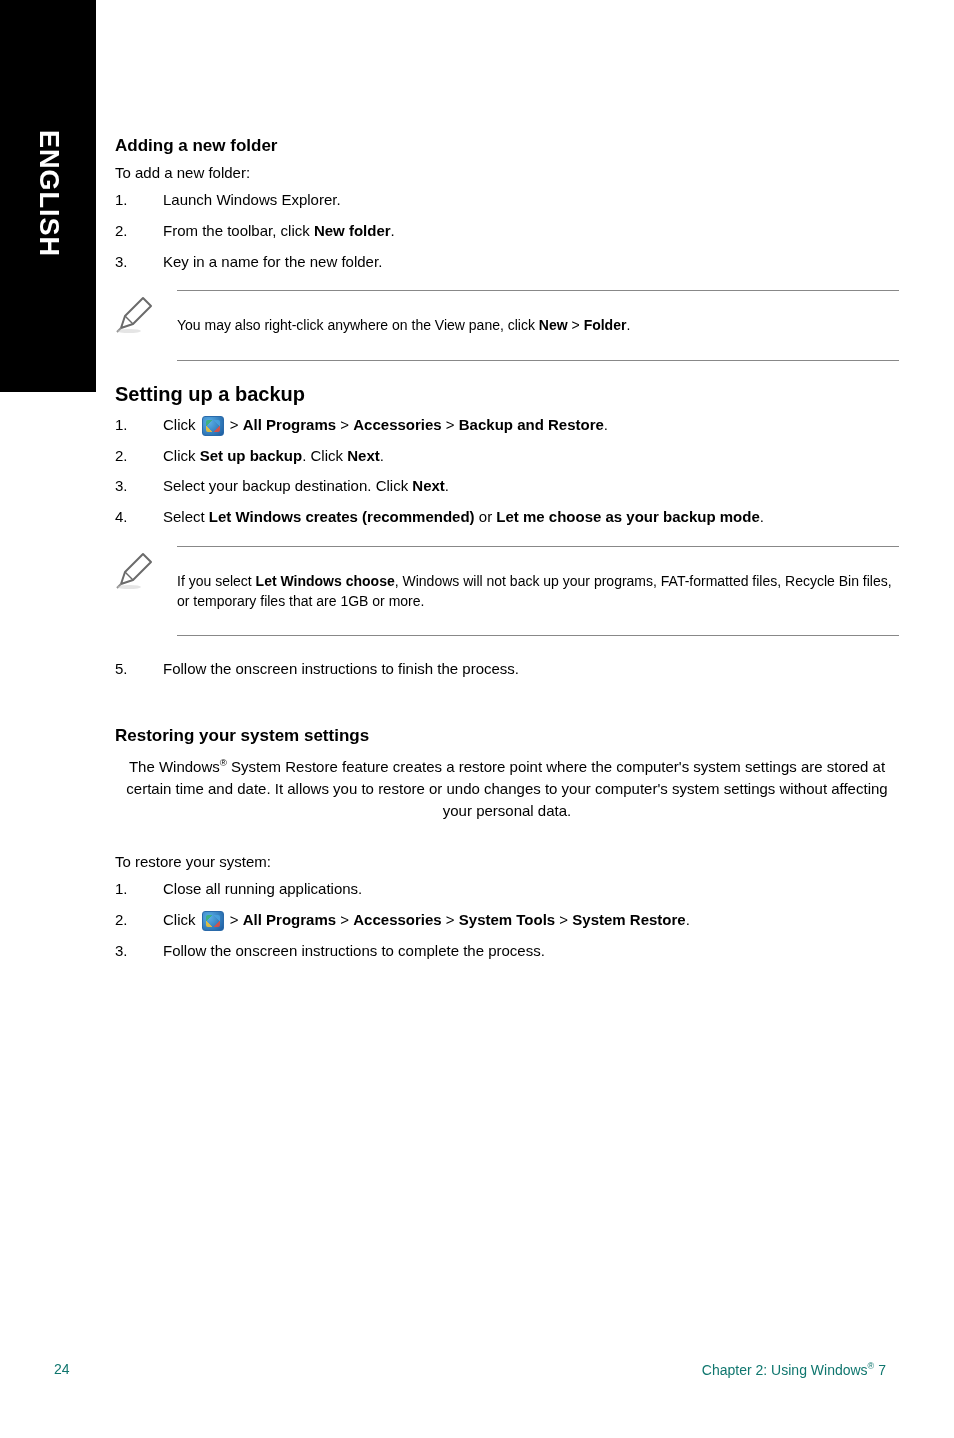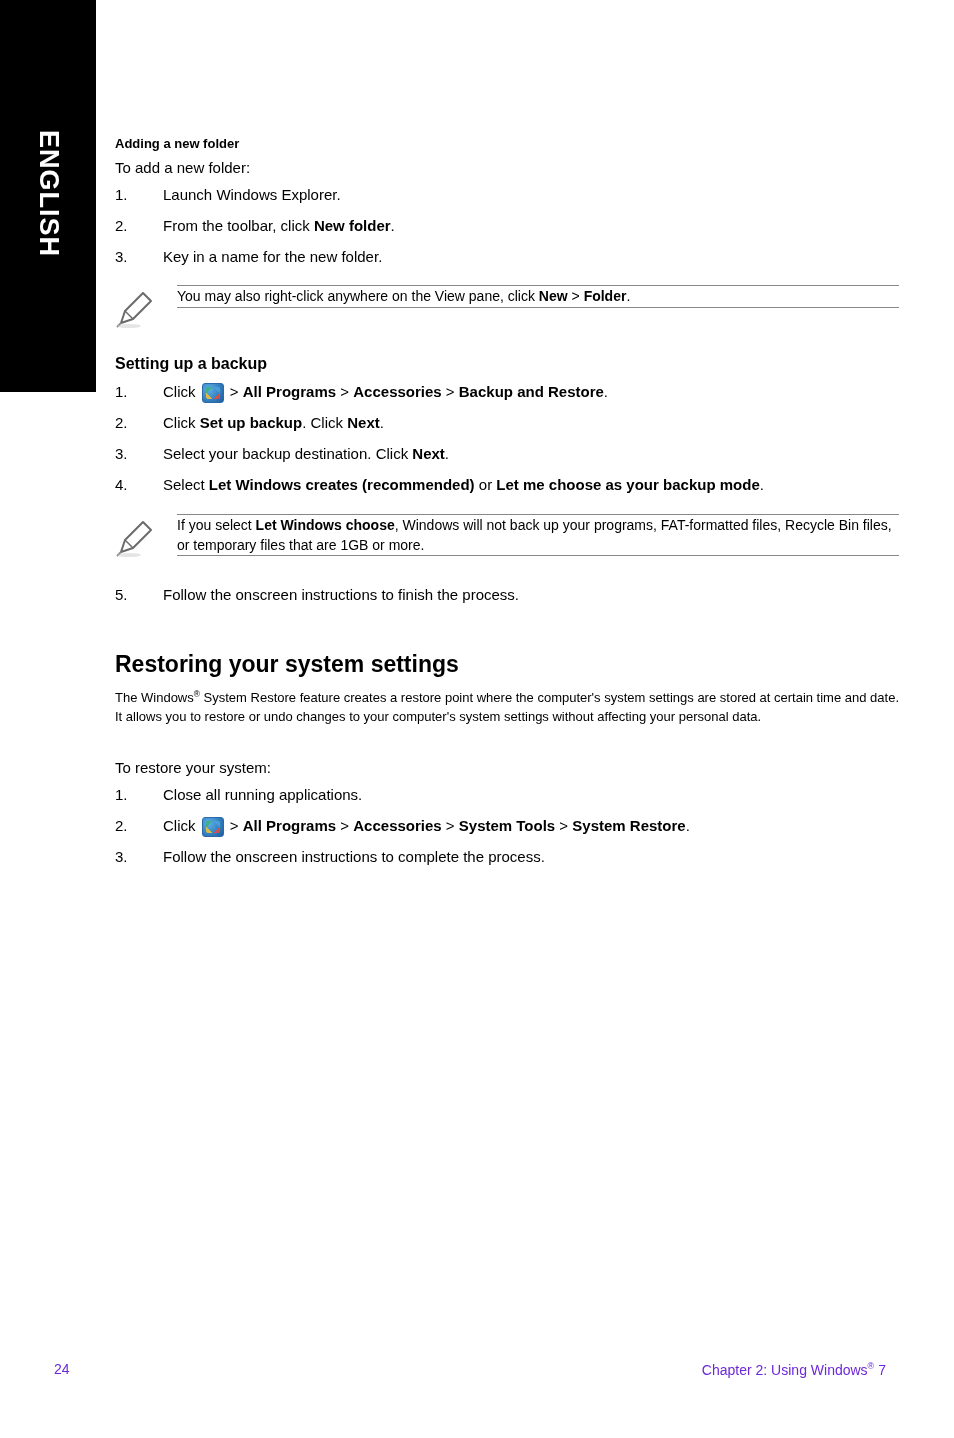--- a/index.html
+++ b/index.html
@@ -32,22 +32,22 @@
     font-size: 27px;
     letter-spacing: 1px;
     font-family: Arial, Helvetica, sans-serif;
   }
   .content {
     position: absolute;
     left: 115px;
     top: 136px;
     width: 784px;
   }
-  h3.section { font-size: 13px; font-weight: bold; margin-bottom: 8px; }
-  h4.sub { font-size: 16px; font-weight: bold; margin-bottom: 6px; }
+  h3.section { font-size: 17px; font-weight: bold; margin-bottom: 8px; }
+  h4.sub { font-size: 20px; font-weight: bold; margin-bottom: 6px; }
   h5.subsub { font-size: 15px; font-weight: normal; margin-bottom: 8px; }
   .bold { font-weight: bold; }
   ol.steps { list-style: none; margin-top: 8px; }
   ol.steps li { display: flex; gap: 28px; font-size: 15px; line-height: 1.45; margin-bottom: 9px; }
   ol.steps li .num { width: 20px; flex-shrink: 0; }
   ol.steps li .txt { flex: 1; }
   .note-block {
     display: flex;
     align-items: flex-start;
     gap: 20px;
@@ -55,26 +55,26 @@
   }
   .note-icon {
     width: 42px;
     flex-shrink: 0;
     margin-top: 4px;
   }
   .note-text {
     flex: 1;
     border-top: 1px solid #888;
     border-bottom: 1px solid #888;
-    padding: 0 0;
+    padding: 24px 0;
     font-size: 14px;
     line-height: 1.45;
   }
-  h2.big { font-size: 23px; font-weight: bold; margin-top: 46px; margin-bottom: 10px; }
-  p.para { font-size: 13px; line-height: 1.45; margin-bottom: 32px; }
+  h2.big { font-size: 17px; font-weight: bold; margin-top: 46px; margin-bottom: 10px; }
+  p.para { font-size: 15px; line-height: 1.45; margin-bottom: 32px; text-align: center; }
   .win-icon {
     display: inline-block;
     vertical-align: middle;
     width: 22px;
     height: 20px;
     background: radial-gradient(circle at 30% 30%, #5bb0e8, #1a5b9f);
     border: 1px solid #2a6aaa;
     border-radius: 3px;
     position: relative;
     margin: 0 2px;
@@ -93,21 +93,21 @@
     opacity: 0.85;
   }
   .footer {
     position: absolute;
     left: 54px;
     right: 68px;
     bottom: 60px;
     display: flex;
     justify-content: space-between;
     font-size: 14px;
-    color: #6d28d9;
+    color: #0f766e;
   }
   .sup { font-size: 0.65em; vertical-align: super; }
 </style>
 </head>
 <body>
 
 <div class="sidebar">
   <span class="sidebar-text">ENGLISH</span>
 </div>
 

